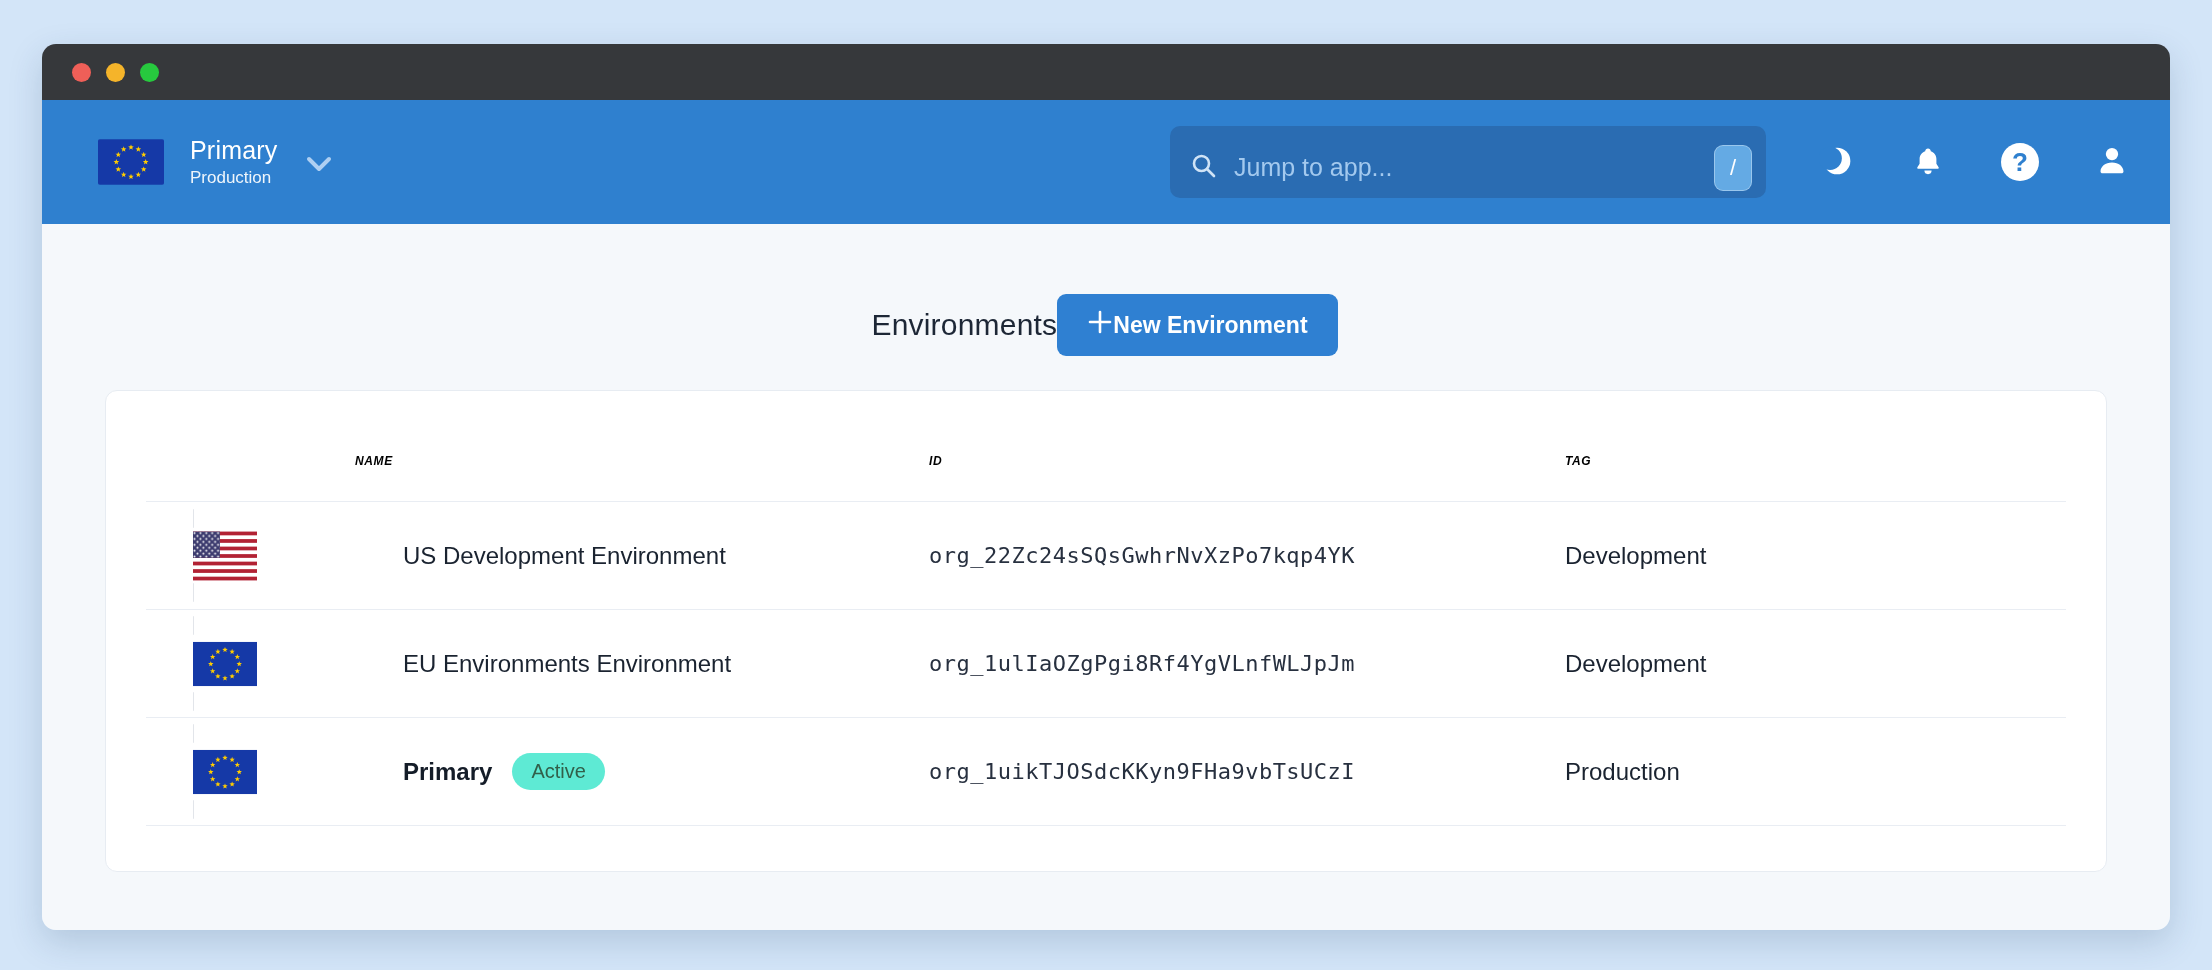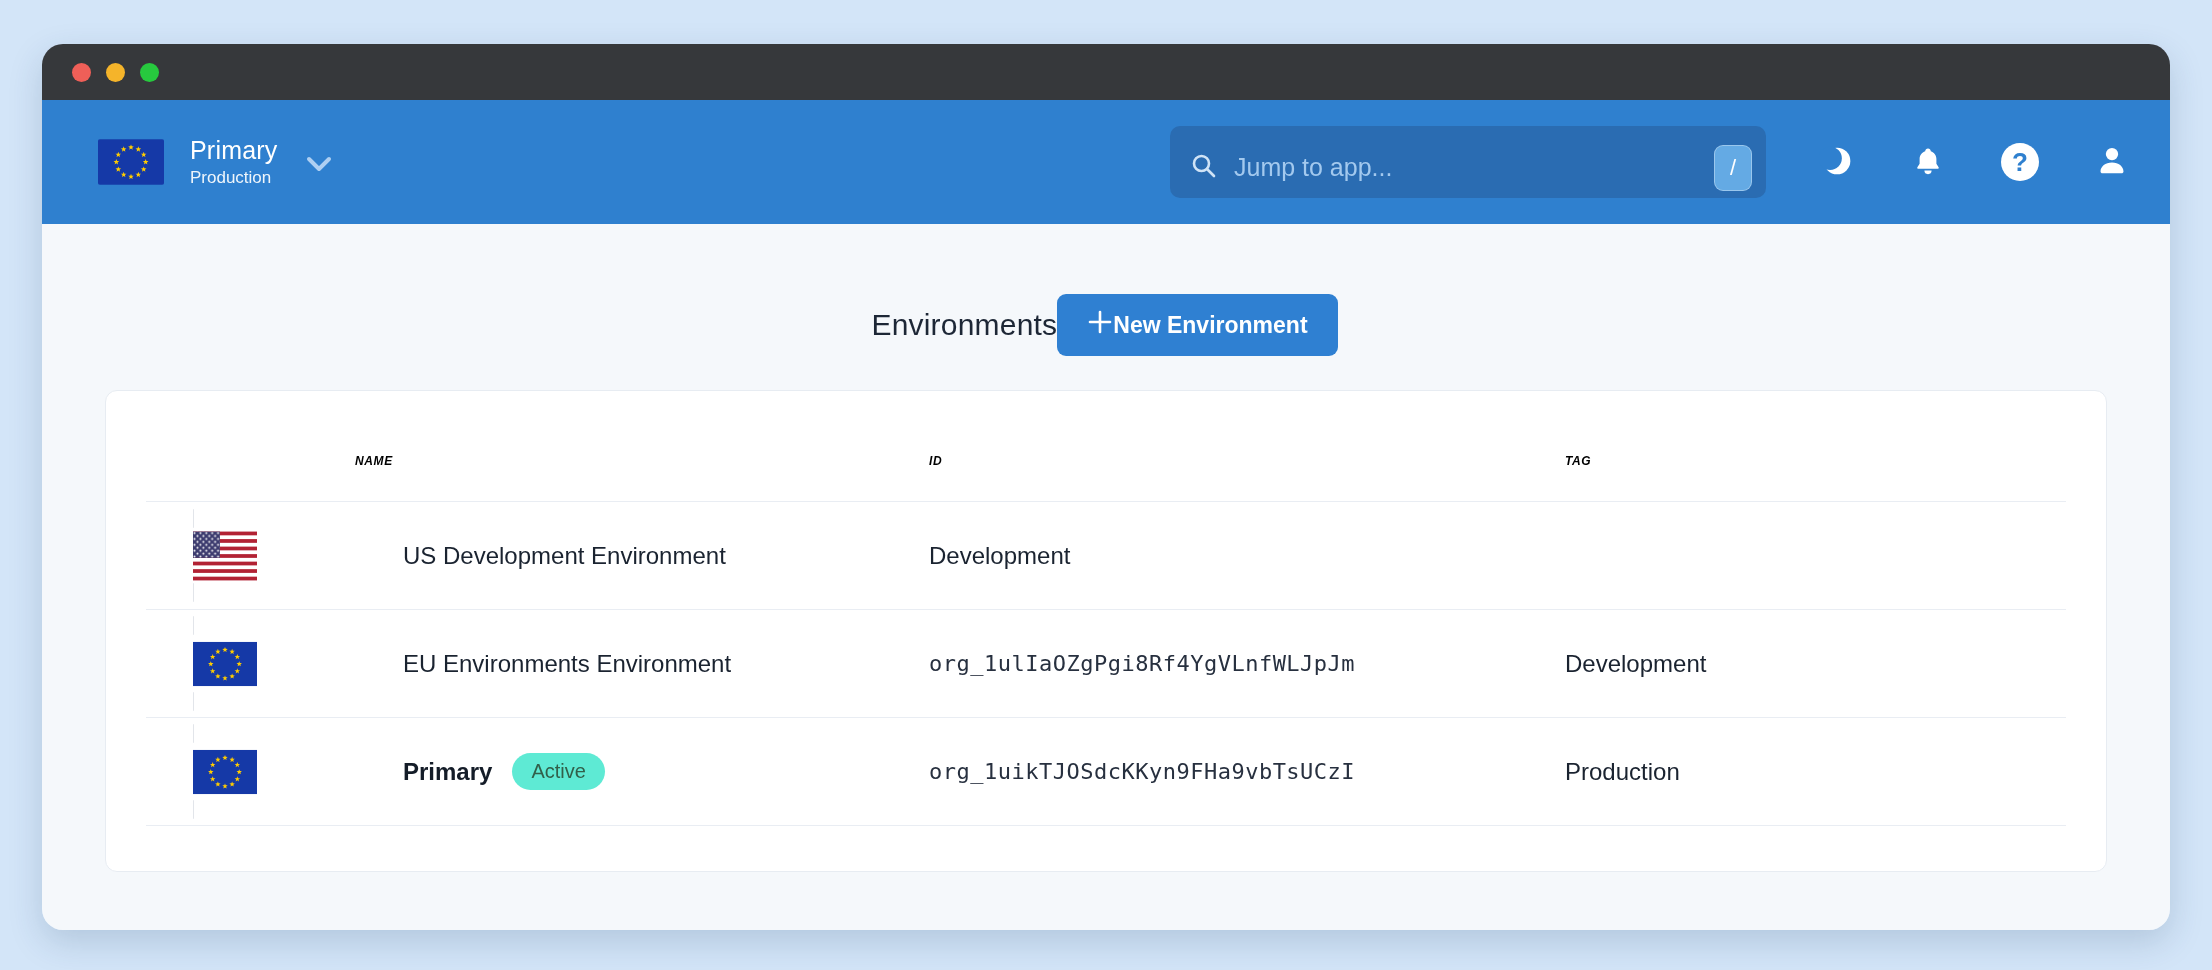--- a/index.html
+++ b/index.html
@@ -1,21 +1,21 @@
 <!DOCTYPE html>
 <html><head>
 <meta charset="utf-8">
 <style>
   * { margin:0; padding:0; box-sizing:border-box; }
   html,body { width:2212px; height:970px; overflow:hidden; }
   body { background:#D3E5F8; font-family:"Liberation Sans", sans-serif; }
 
   .window {
     width:2128px; height:886px; margin:44px auto 0;
-    border-radius:21px; overflow:hidden;
+    border-radius:14px; overflow:hidden;
     box-shadow:0 12px 34px rgba(28,60,100,.18);
     display:flex; flex-direction:column;
   }
 
   
   .titlebar { height:56px; background:#36383B; display:flex; align-items:center; padding-left:30px; flex:none; }
   .traffic { display:flex; gap:15px; }
   .dot { width:19px; height:19px; border-radius:50%; border:none; cursor:pointer; }
   .dot.red { background:#EF5F58; }
   .dot.yellow { background:#F5B42A; }
@@ -218,20 +218,21 @@
       </div>
       <div class="divider"></div>
 
       <div class="grid-row t-row">
         <div class="cell-flag">
           <span class="flag-frame us"><svg width="64" height="56">
                 <use href="#usflag"></use>
               </svg></span>
         </div>
         <div class="cell-name">US Development Environment</div>
+        <div class="cell-id">org_22Zc24sSQsGwhrNvXzPo7kqp4YK</div>
         <div class="cell-tag">Development</div>
       </div>
       <div class="divider"></div>
 
       <div class="grid-row t-row">
         <div class="cell-flag">
           <span class="flag-frame"><svg width="64" height="58">
                 <use href="#euflag"></use>
               </svg></span>
         </div>

